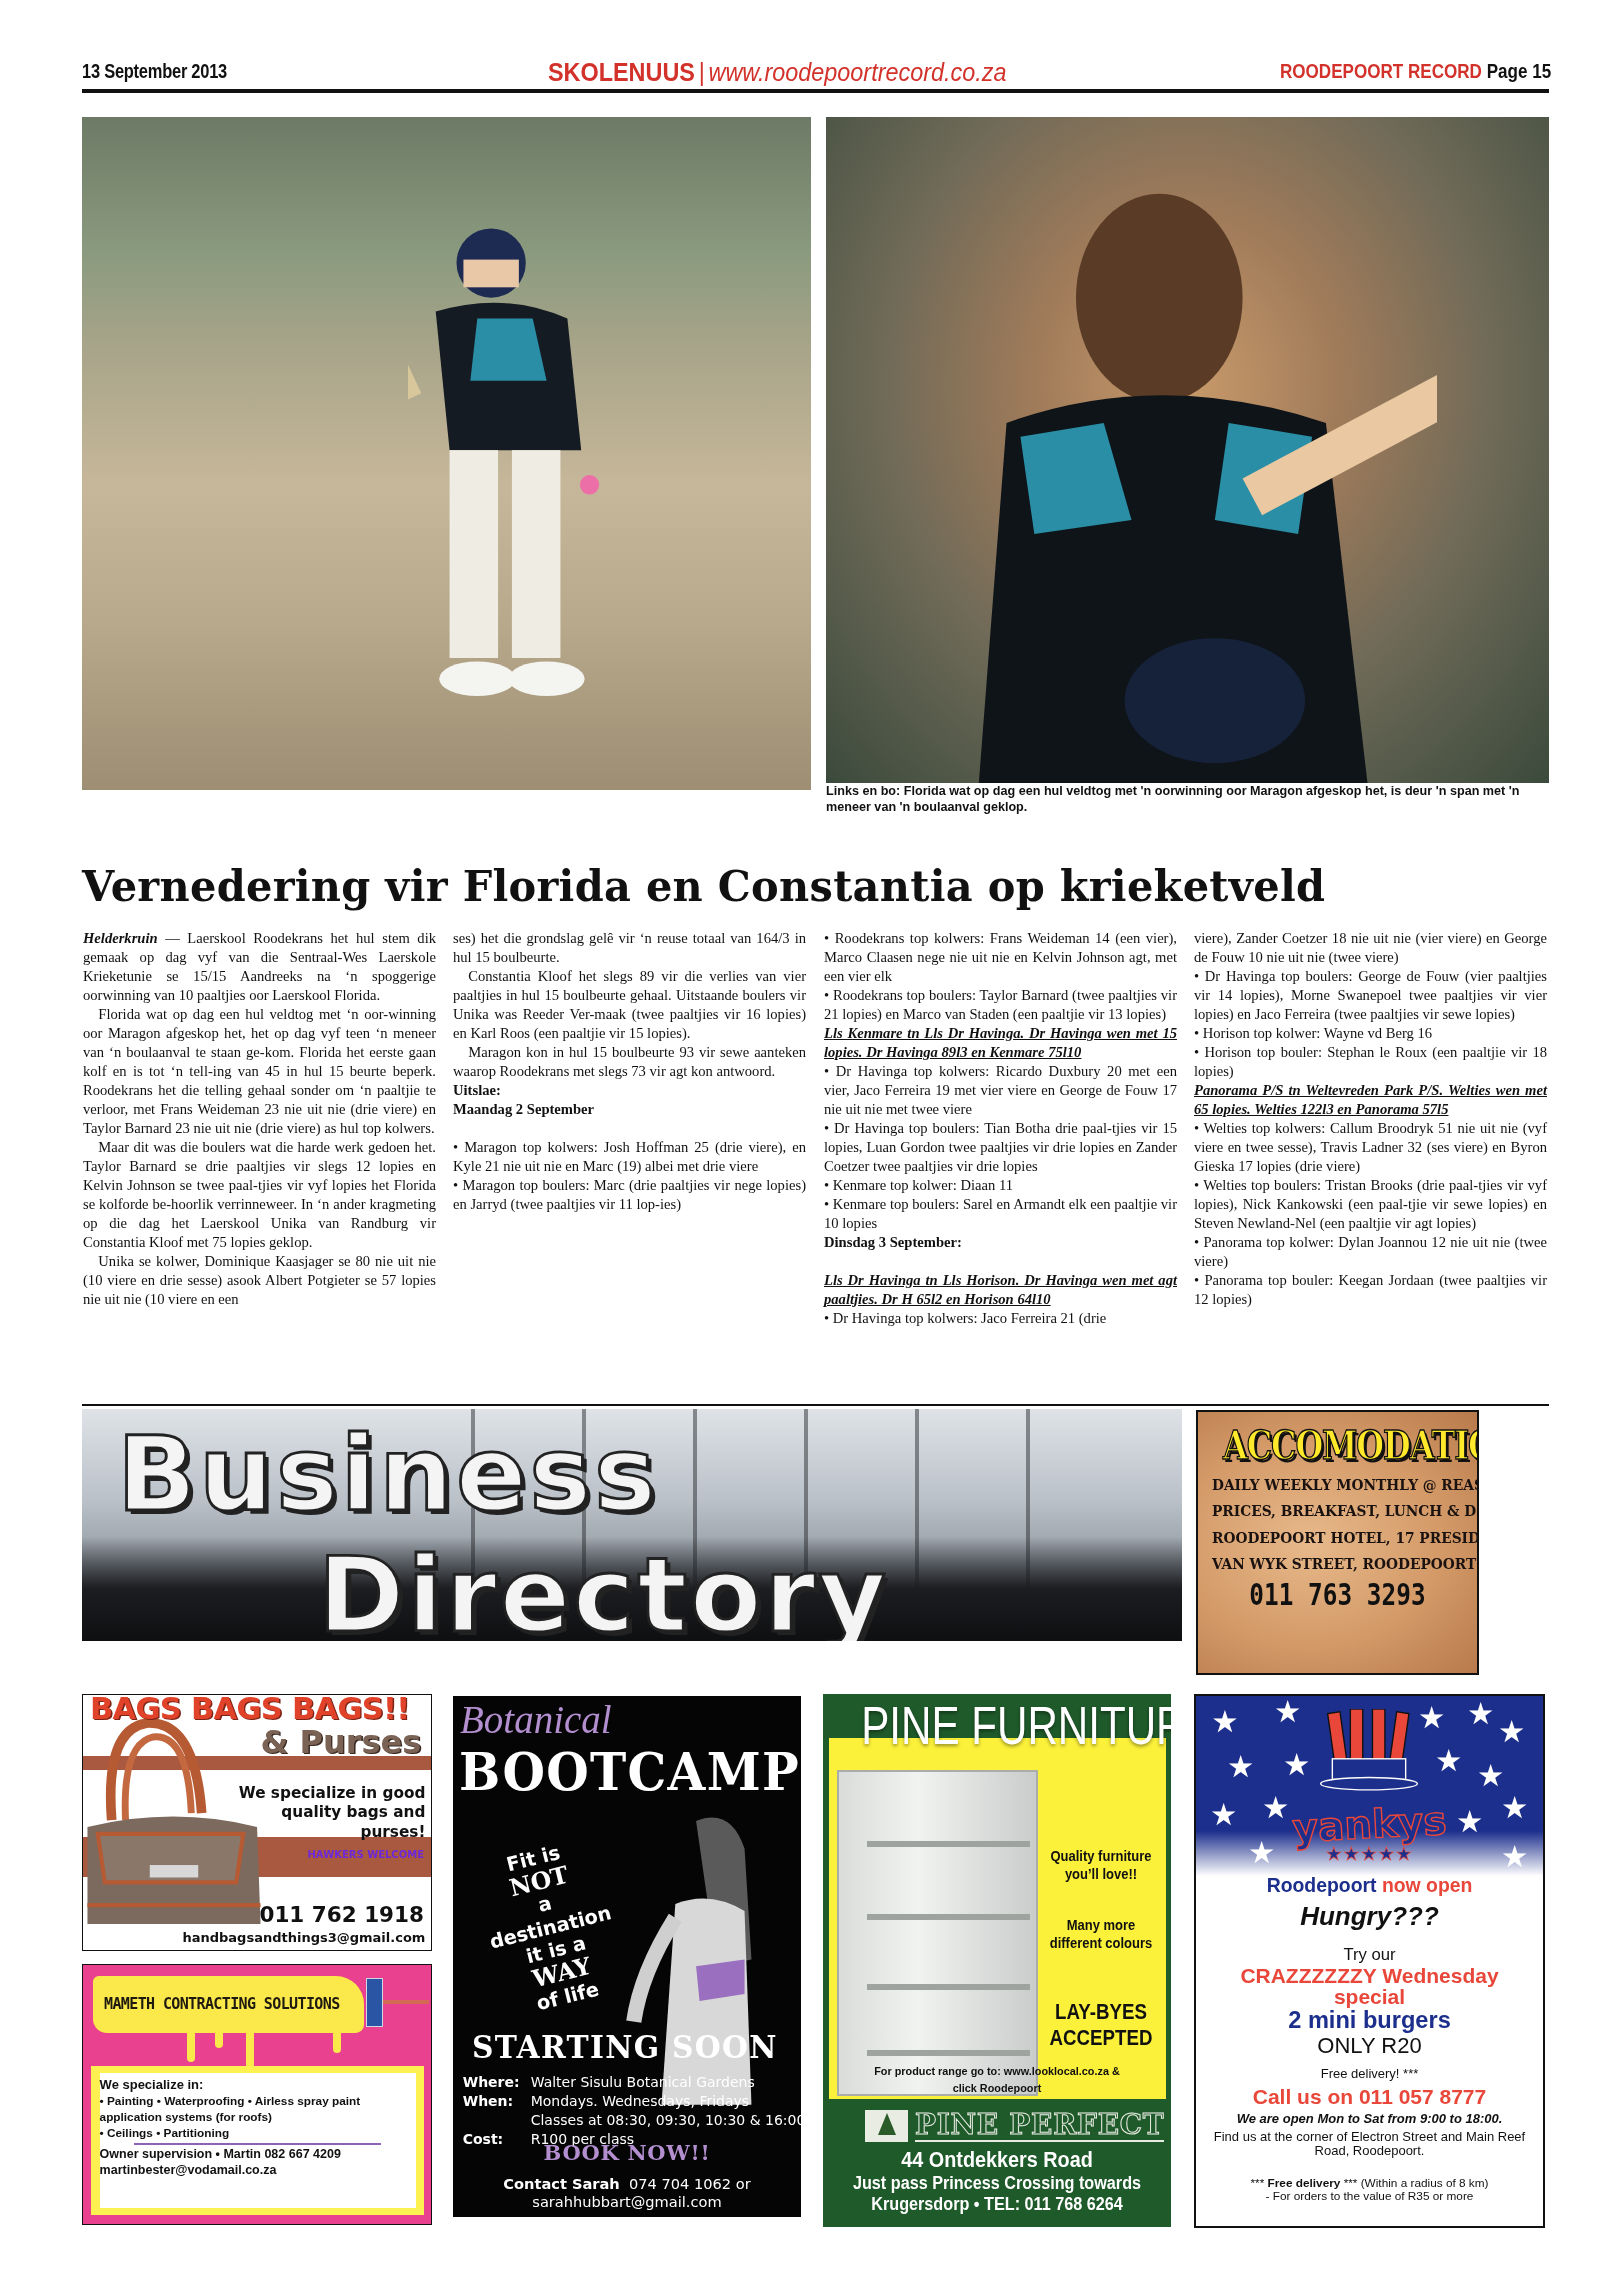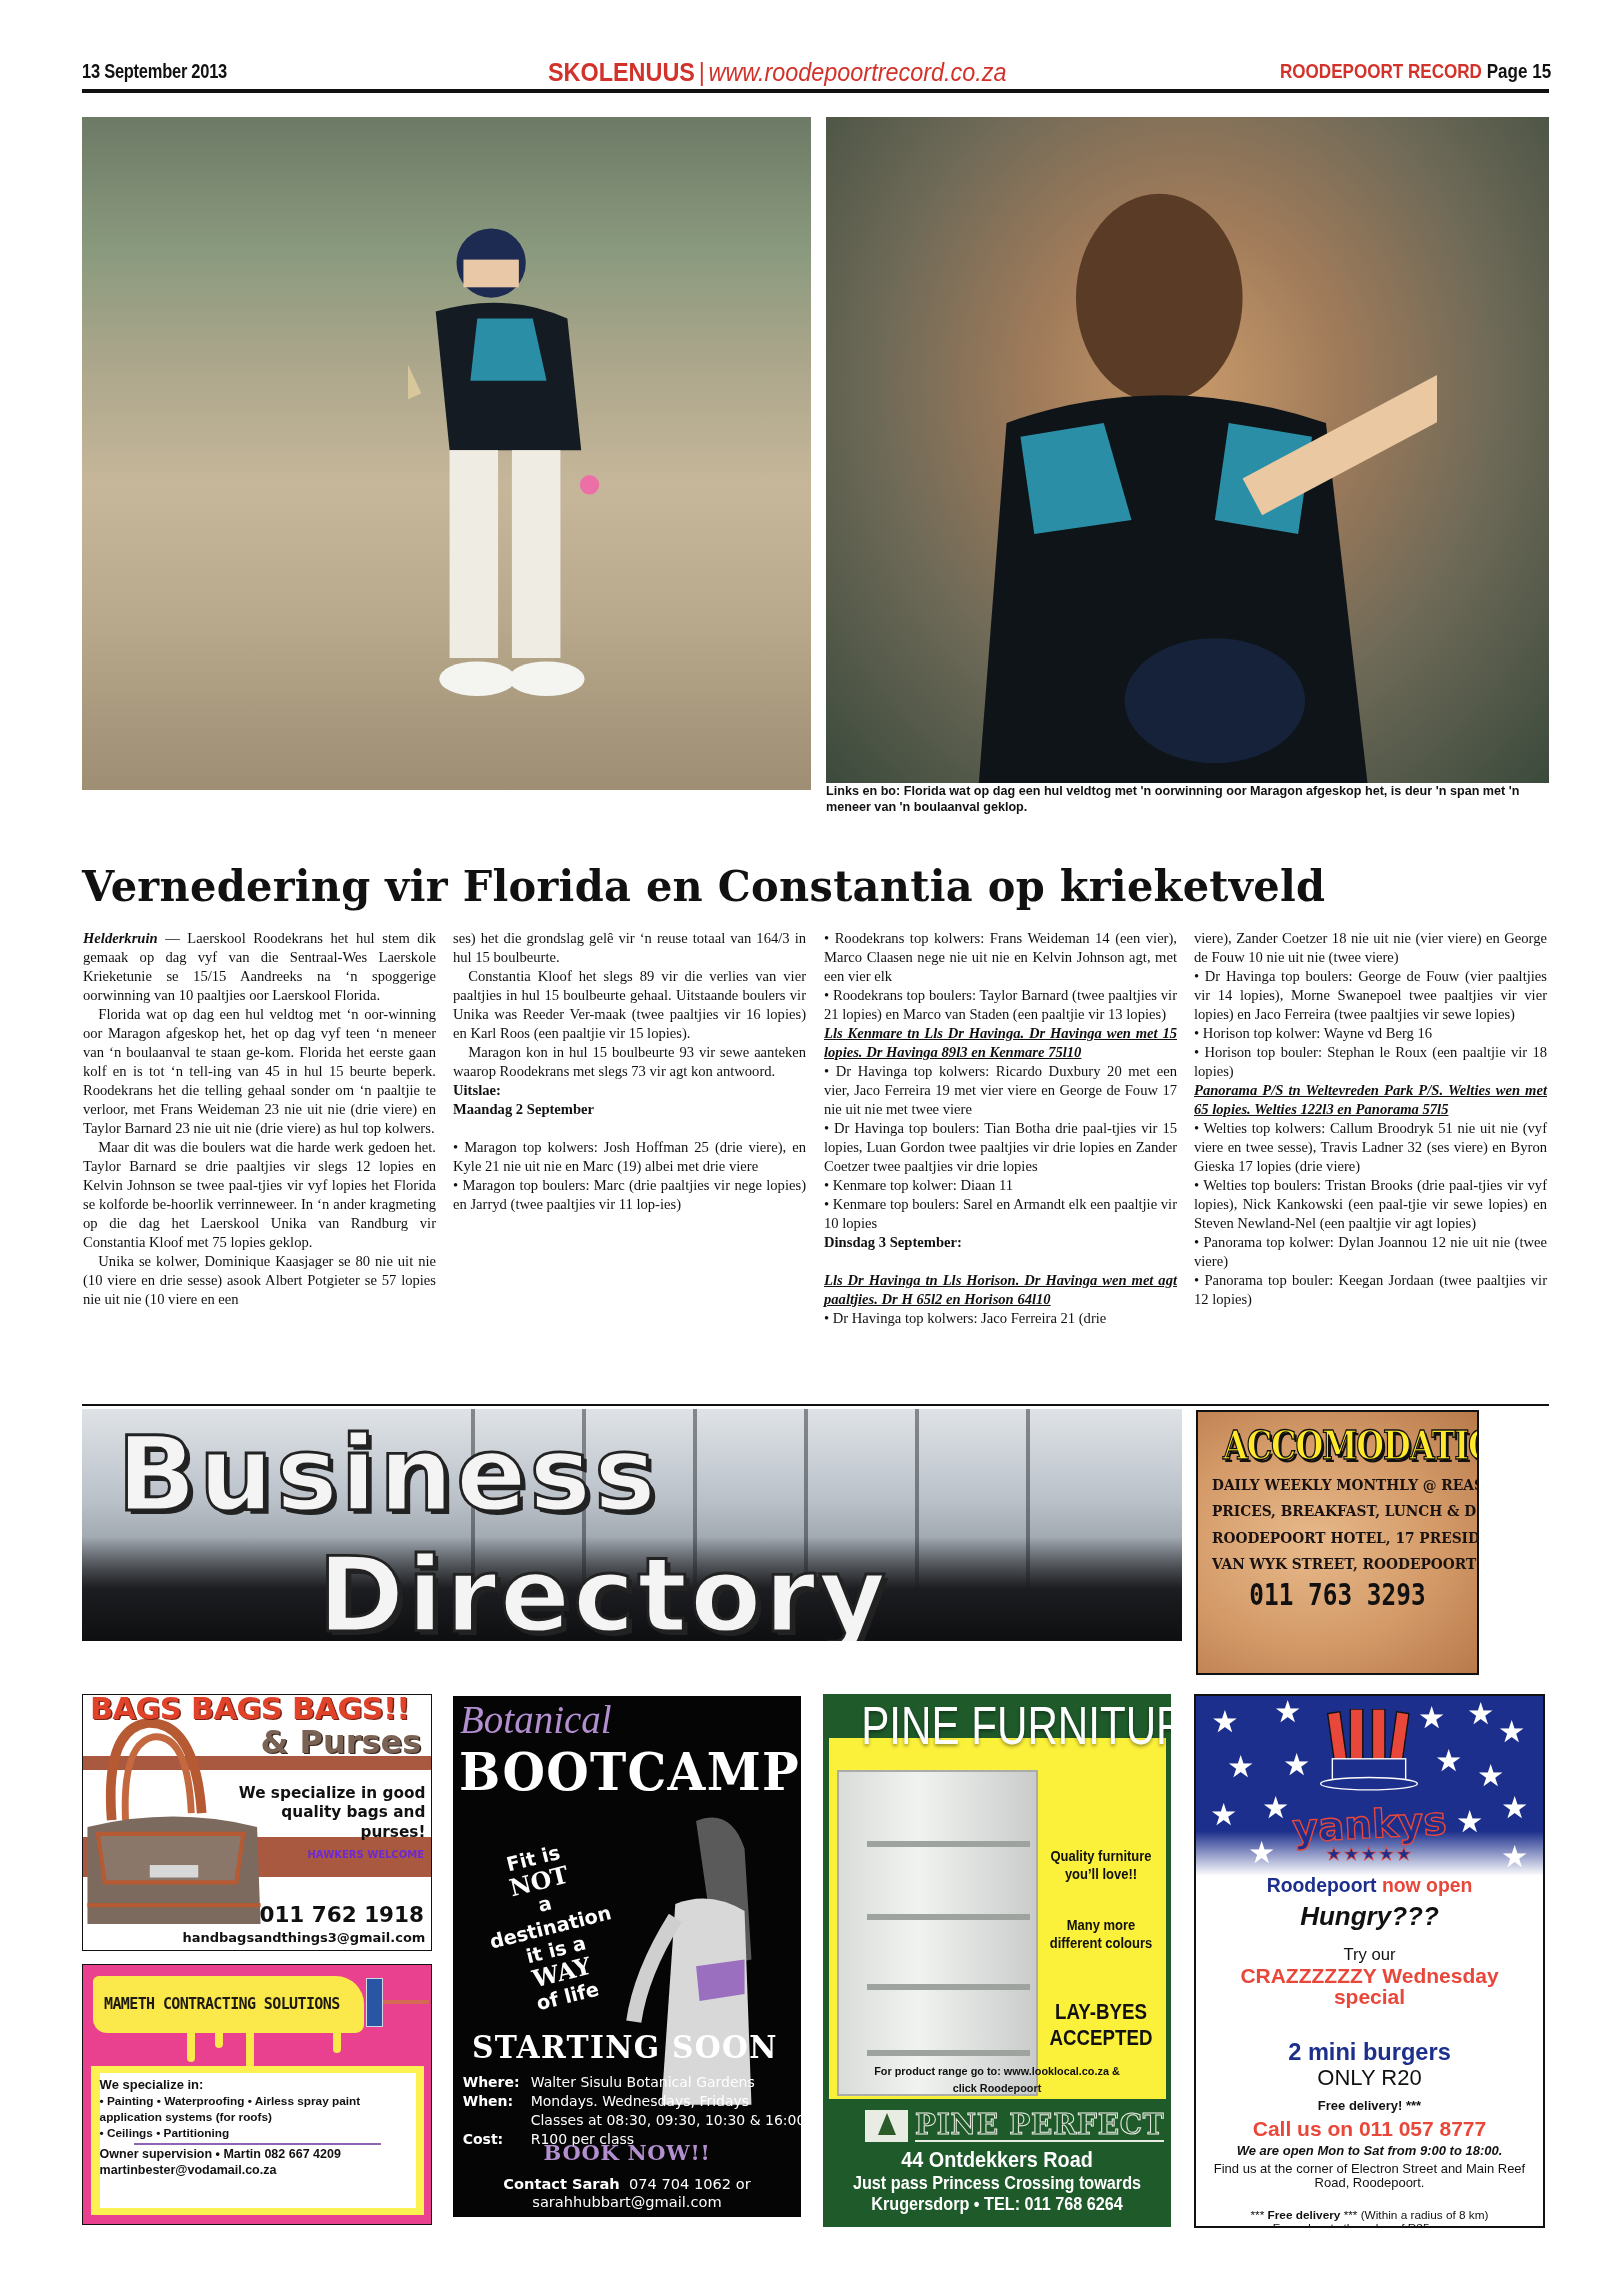--- a/index.html
+++ b/index.html
@@ -134,23 +134,23 @@
   .yk-logo { position: absolute; left: 0; width: 100%; top: 106px; font-family: "DejaVu Sans", sans-serif; font-weight: bold; font-size: 39px; color: #1c2f8c; -webkit-text-stroke: 1.4px #e8473a; transform: rotate(-3deg); }
   .yk-logo-stars { position: absolute; left: 0; width: 100%; top: 147px; color: #1c2f8c; font-size: 18px; letter-spacing: 1.4px; -webkit-text-stroke: 0.7px #e8473a; }
   .yk-body { position: absolute; left: 0; width: 100%; top: 178px; font-family: "Liberation Sans", sans-serif; }
   .yk-open { font-size: 19.4px; font-weight: bold; }
   .yk-open .b { color: #1c2f8c; }
   .yk-open .r { color: #e8473a; }
   .yk-hungry { font-size: 26px; font-weight: bold; font-style: italic; margin-top: 4.2px; }
   .yk-try { font-size: 16.7px; margin-top: 12.5px; }
   .yk-crazy { font-size: 21px; font-weight: bold; color: #e8473a; line-height: 21px; }
   .yk-special { font-size: 21px; font-weight: bold; color: #e8473a; line-height: 21px; }
-  .yk-mini { font-size: 23.6px; font-weight: bold; color: #1c2f8c; line-height: 26px; margin-top: 32px; }
+  .yk-mini { font-size: 23.6px; font-weight: bold; color: #1c2f8c; line-height: 26px; }
   .yk-only { font-size: 22px; font-weight: normal; line-height: 25px; }
-  .yk-free { font-size: 13px; font-weight: bold; margin-top: 8.3px; }
+  .yk-free { font-size: 13px; font-weight: normal; margin-top: 8.3px; }
   .yk-call { font-size: 21px; font-weight: bold; color: #e8473a; margin-top: 4.2px; }
   .yk-hours { font-size: 13px; font-weight: bold; font-style: italic; margin-top: 1.4px; }
   .yk-find { font-size: 13px; line-height: 14.6px; margin-top: 4.2px; }
   .yk-fd { font-size: 11.8px; line-height: 13px; margin-top: 18px; }
   .yk-fd b { font-weight: bold; }
 </style>
 </head>
 <body>
 
 <header class="hdr">

